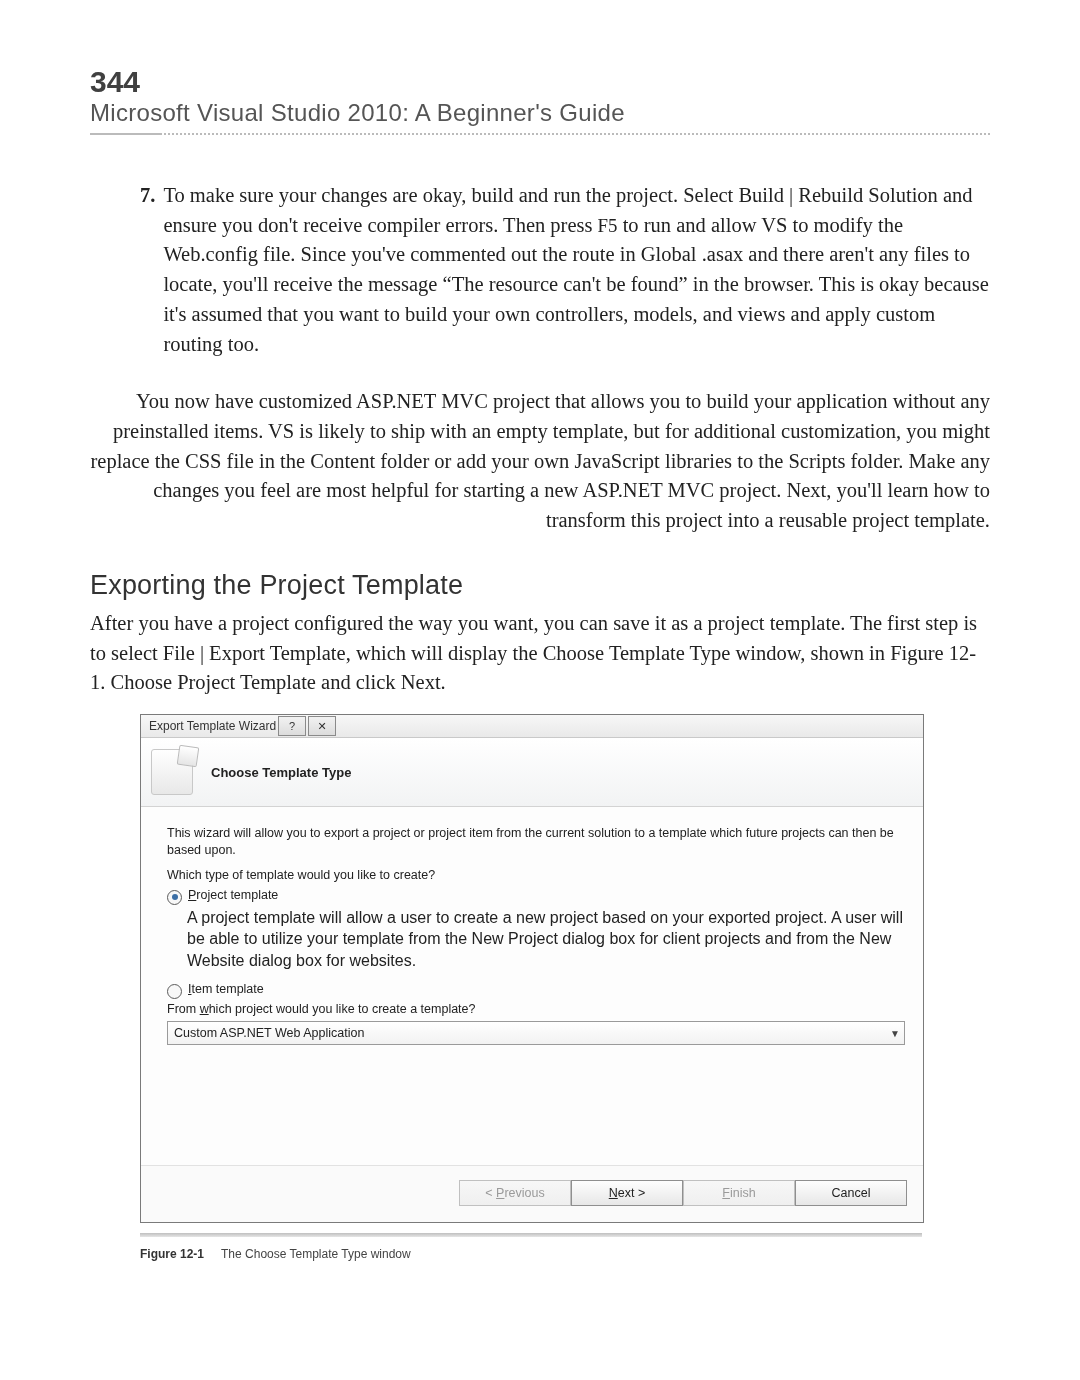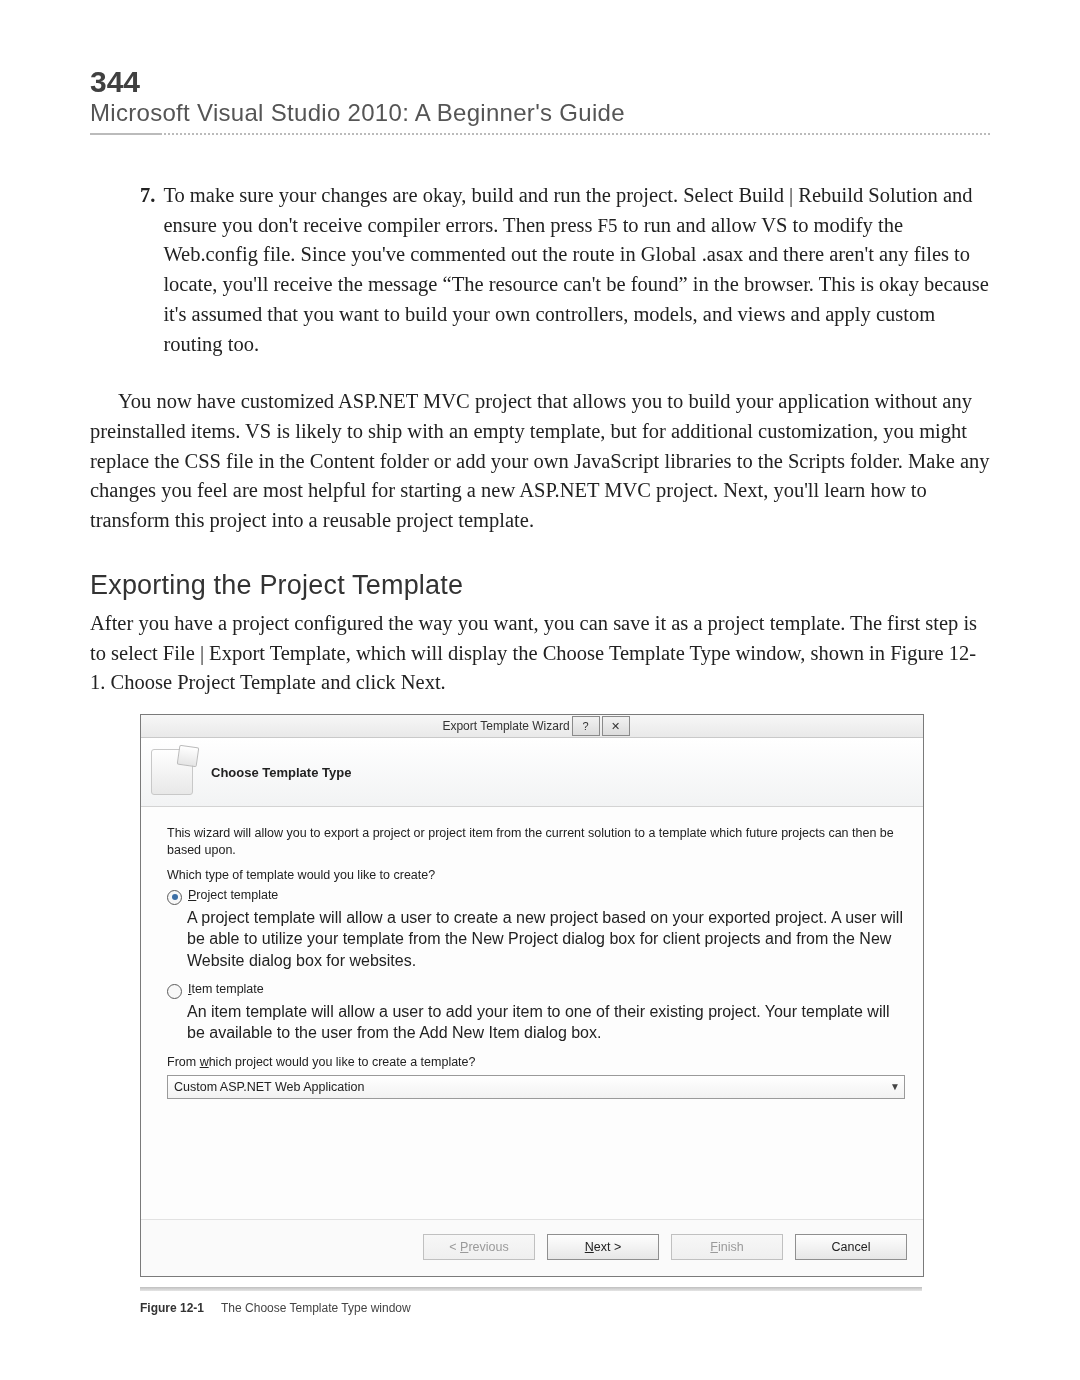--- a/index.html
+++ b/index.html
@@ -42,21 +42,21 @@
   .body-text {
     margin-left: 50px;
     font-size: 20.5px;
     line-height: 1.45;
     color: #222;
   }
   ol.step { list-style: none; padding:0; margin:0 0 28px 0;}
   ol.step li { display:flex; }
   .step-num { font-weight:bold; margin-right:8px; flex:0 0 auto; }
   .step-body { flex:1; }
-  .indent-para { text-indent: 28px; margin:0 0 6px 0; }
+  .indent-para { text-indent: 28px; margin:0 0 6px 0;text-align:right; }
   .smallcap { font-variant: small-caps; font-size:0.92em; }
   
   h3.section {
     font-family: "Segoe UI Light","Arial",sans-serif;
     font-weight:300;
     font-size:27px;
     color:#333;
     margin: 30px 0 4px 0;
     letter-spacing:0.2px;
   }
@@ -68,21 +68,21 @@
     width: 782px;
     border:1px solid #7a7a7a;
     background:#fff;
     font-family:"Segoe UI","Tahoma",sans-serif;
     font-size:13px;
     color:#222;
   }
   .wiz-titlebar {
     display:flex;
     align-items:center;
-    justify-content:center;
+    justify-content:flex-start;
     background:linear-gradient(#f7f7f7,#e9e9e9);
     border-bottom:1px solid #c9c9c9;
     height:22px;
     padding:0 0 0 8px;
     font-size:12px;
     color:#333;
   }
   .wiz-titlebar-right { display:flex; }
   .wiz-sysbtn {
     width:26px; height:18px;
@@ -140,21 +140,20 @@
     display:flex; align-items:center; justify-content:space-between;
     padding:0 4px 0 6px; font-size:12.5px;
     background:linear-gradient(#fff,#f2f2f2);
   }
   .wiz-dropdown-arrow { font-size:10px; color:#444; }
   .wiz-btnrow {
     display:flex; justify-content:flex-end;
     padding:14px 16px 16px 16px;
     border-top:1px solid #e2e2e2;
     background:#fafafa;
-    gap:12px;
   }
   .wiz-btn {
     min-width:86px; height:24px;
     border:1px solid #8f8f8f;
     background:linear-gradient(#fefefe,#e7e7e7);
     font-size:12.5px;
     display:flex;align-items:center;justify-content:center;
     padding:0 12px;
     color:#222;
   }
@@ -220,21 +219,20 @@
       <div class="wiz-option">
         <span class="wiz-radio selected"></span>
         <span class="wiz-option-label"><span class="u">P</span><span>roject template</span></span>
       </div>
       <div class="wiz-desc">A project template will allow a user to create a new project based on your exported project. A user will be able to utilize your template from the New Project dialog box for client projects and from the New Website dialog box for websites.</div>
 
       <div class="wiz-option">
         <span class="wiz-radio"></span>
         <span class="wiz-option-label"><span class="u">I</span><span>tem template</span></span>
       </div>
-      <div class="wiz-desc">An item template will allow a user to add your item to one of their existing project. Your template will be available to the user from the Add New Item dialog box.</div>
 
       <div class="wiz-text">
         <span>From </span><span class="u" style="text-decoration:underline;">w</span><span>hich project would you like to create a template?</span>
       </div>
       <div class="wiz-dropdown">
         <span>Custom ASP.NET Web Application</span>
         <span class="wiz-dropdown-arrow">▼</span>
       </div>
 
       <div class="wiz-gap"></div>

